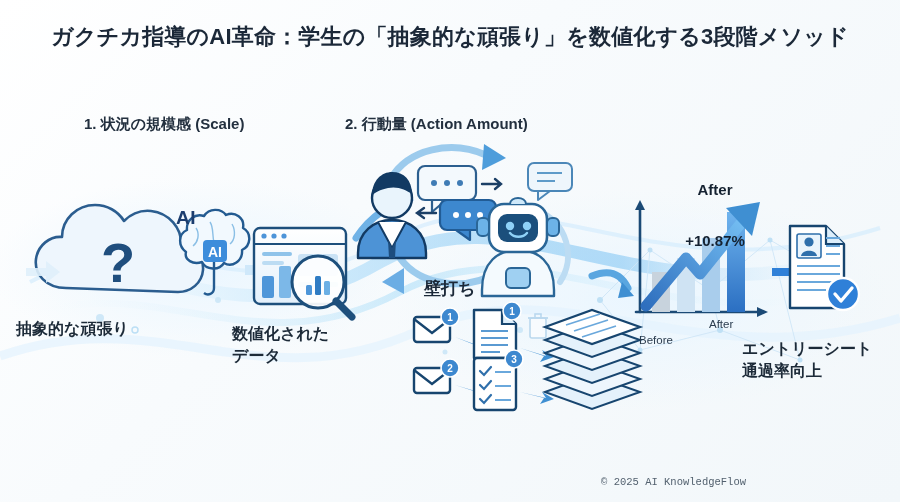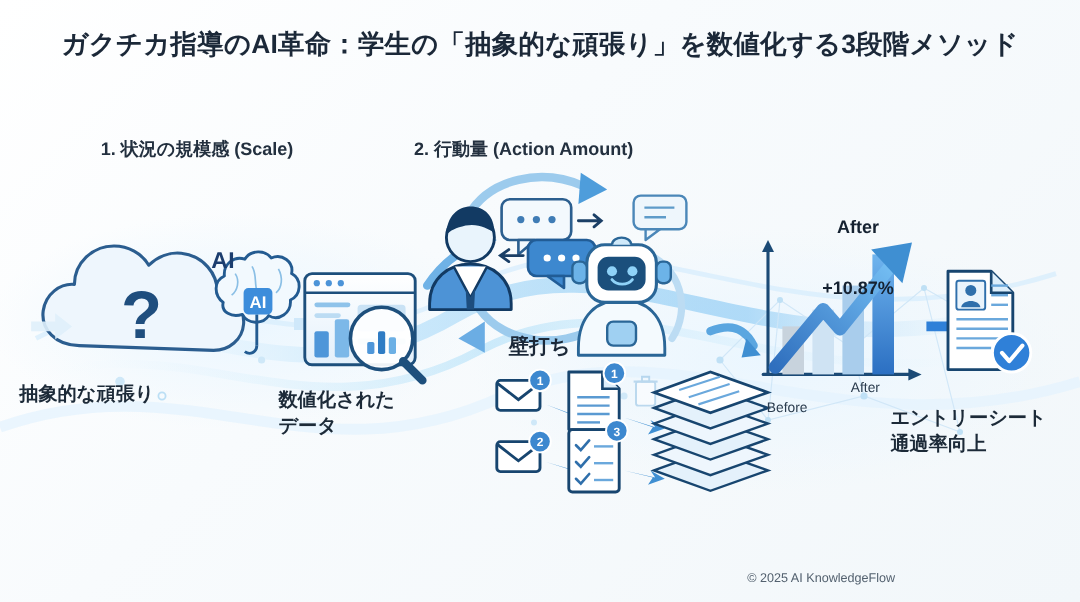--- a/index.html
+++ b/index.html
@@ -61,21 +61,21 @@
 
   .axis-lbl {
     position:absolute; font-size:11.5px; color:#2b3c4e; font-weight:normal;
     white-space:nowrap;
   }
   .ax-before { left:639px; top:334px; }
   .ax-after  { left:709px; top:318px; }
 
   .footer {
     position:absolute; right:22px; bottom:14px;
-    font-size:10.5px; color:#53616f; white-space:nowrap;
+    font-size:10.5px; color:#53616f; white-space:nowrap;font-family:Liberation Mono, monospace;
   }
 
   .svgwrap { position:absolute; left:0; top:0; }
 </style>
 </head>
 <body>
 
 <div id="canvas">
 
   <svg class="bgflow" width="900" height="502" viewBox="0 0 900 502">

